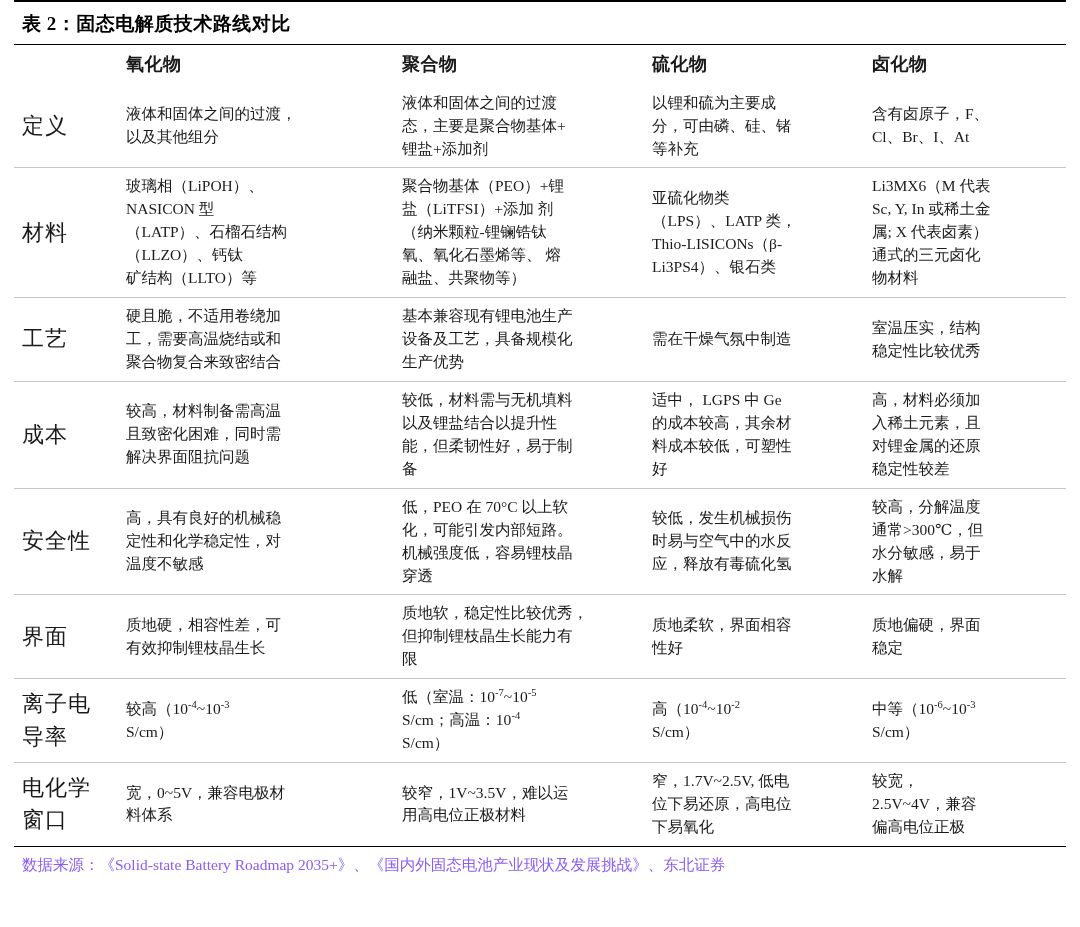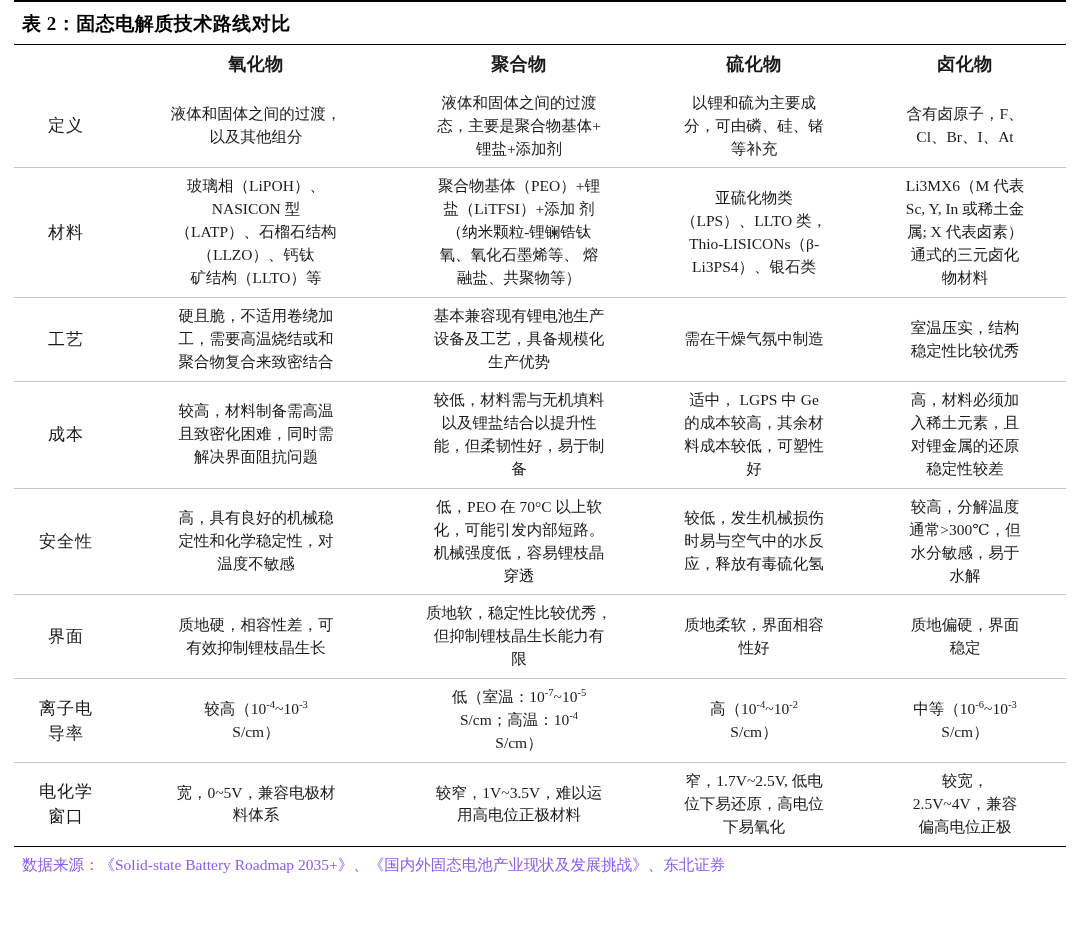--- a/index.html
+++ b/index.html
@@ -52,36 +52,36 @@
   }
   table.cmp col.c-label { width: 104px; }
   table.cmp col.c-ox    { width: 276px; }
   table.cmp col.c-poly  { width: 250px; }
   table.cmp col.c-sulf  { width: 220px; }
   table.cmp col.c-halo  { width: 202px; }
 
   table.cmp th,
   table.cmp td {
     vertical-align: middle;
-    text-align: center;
+    text-align: left;
     padding: 7px 8px;
     line-height: 1.48;
     border: none;
   }
 
   table.cmp thead th {
     font-weight: bold;
     font-size: 18px;
     padding: 6px 8px 7px;
     letter-spacing: 0.5px;
   }
   table.cmp thead th.blank-head { font-weight: normal; }
 
   table.cmp tbody tr > td:first-child {
-    font-size: 17px;
+    font-size: 22px;
     letter-spacing: 1px;
     white-space: pre-line;
   }
 
   table.cmp tbody tr.sep td {
     padding: 0;
     height: 0;
   }
   table.cmp tbody tr.sep td > div {
     border-top: 1px solid #c3c7cd;
@@ -173,21 +173,21 @@
           </td>
           <td>
             <span class="cell-text">聚合物基体（PEO）+锂
 盐（LiTFSI）+添加 剂
 （纳米颗粒-锂镧锆钛
 氧、氧化石墨烯等、 熔
 融盐、共聚物等）</span>
           </td>
           <td>
             <span class="cell-text">亚硫化物类
-（LPS）、LLTO 类，
+（LPS）、LATP 类，
 Thio-LISICONs（β-
 Li3PS4）、银石类</span>
           </td>
           <td>
             <span class="cell-text">Li3MX6（M 代表
 Sc, Y, In 或稀土金
 属; X 代表卤素）
 通式的三元卤化
 物材料</span>
           </td>

